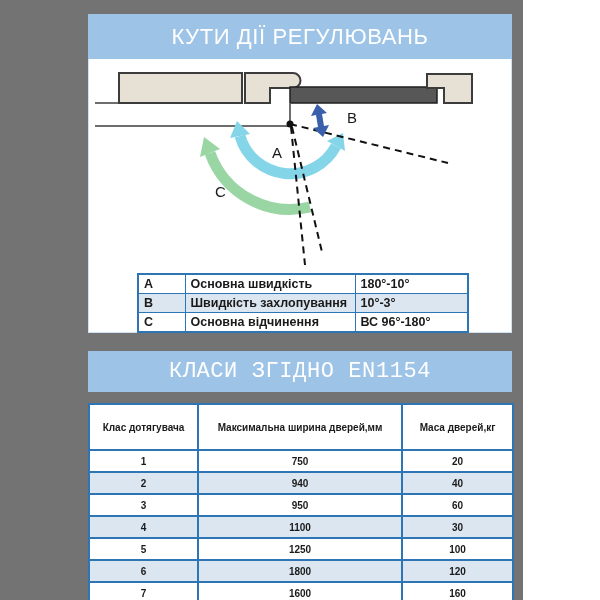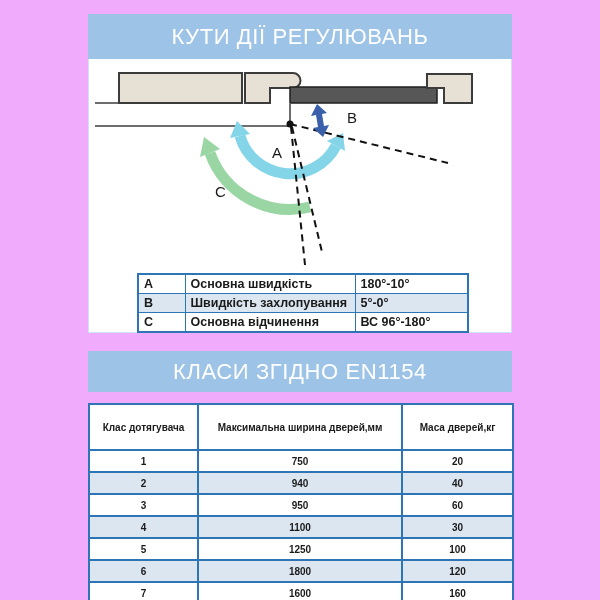--- a/index.html
+++ b/index.html
@@ -1,23 +1,23 @@
 <!DOCTYPE html>
 <html><head>
 <meta charset="utf-8">
 <style>
   html,body{margin:0;padding:0;background:#ffffff;}
-  #stage{position:relative;width:600px;height:600px;background:#f0abfc;
+  #stage{position:relative;width:523px;height:600px;background:#737373;
          font-family:"Liberation Sans", sans-serif;overflow:hidden;}
 
   .hdr-bar{position:absolute;left:88px;width:424px;background:#9dc3e6;
            display:flex;align-items:center;justify-content:center;}
   .hdr-bar .hdr-text{color:#ffffff;font-size:22px;letter-spacing:.6px;font-weight:400;}
   #hdr1{top:14px;height:45px;}
-  #hdr2{top:351px;height:41px;}
+  #hdr2{top:351px;height:41px;font-family:Liberation Mono, monospace;}
 
   #card1-body{position:absolute;left:88px;top:59px;width:422px;height:273px;
               background:#ffffff;border:1px solid #cfe2f3;border-top:none;}
 
   #diagram-svg{position:absolute;left:0;top:0;width:600px;height:350px;}
 
   table{border-collapse:collapse;table-layout:fixed;}
   td,th{overflow:hidden;}
 
   
@@ -99,21 +99,21 @@
       </colgroup>
     <tbody>
       <tr>
         <td>A</td>
         <td>Основна швидкість</td>
         <td>180°-10°</td>
       </tr>
       <tr class="alt">
         <td>B</td>
         <td>Швидкість захлопування</td>
-        <td>5°-0°</td>
+        <td>10°-3°</td>
       </tr>
       <tr>
         <td>C</td>
         <td>Основна відчинення</td>
         <td>ВС 96°-180°</td>
       </tr>
     </tbody>
   </table>
 
   <div id="hdr2" class="hdr-bar">

